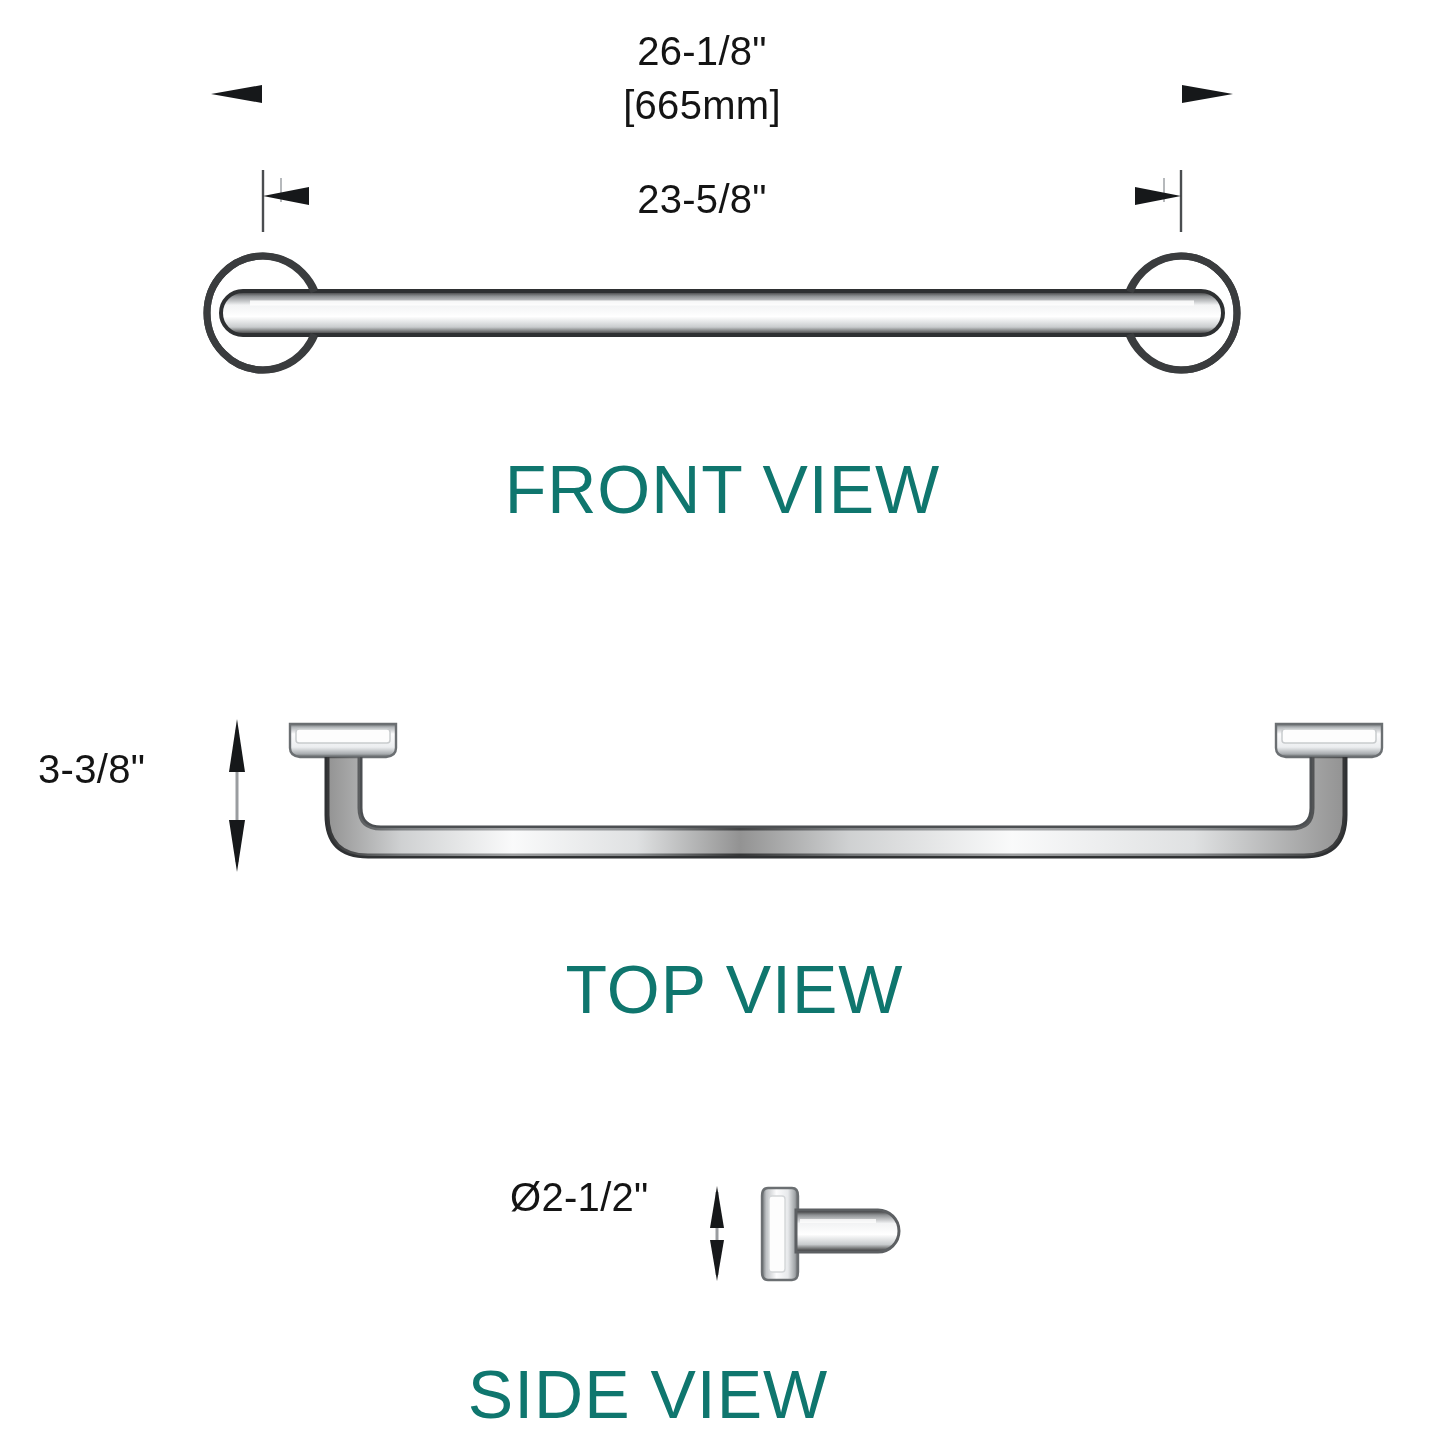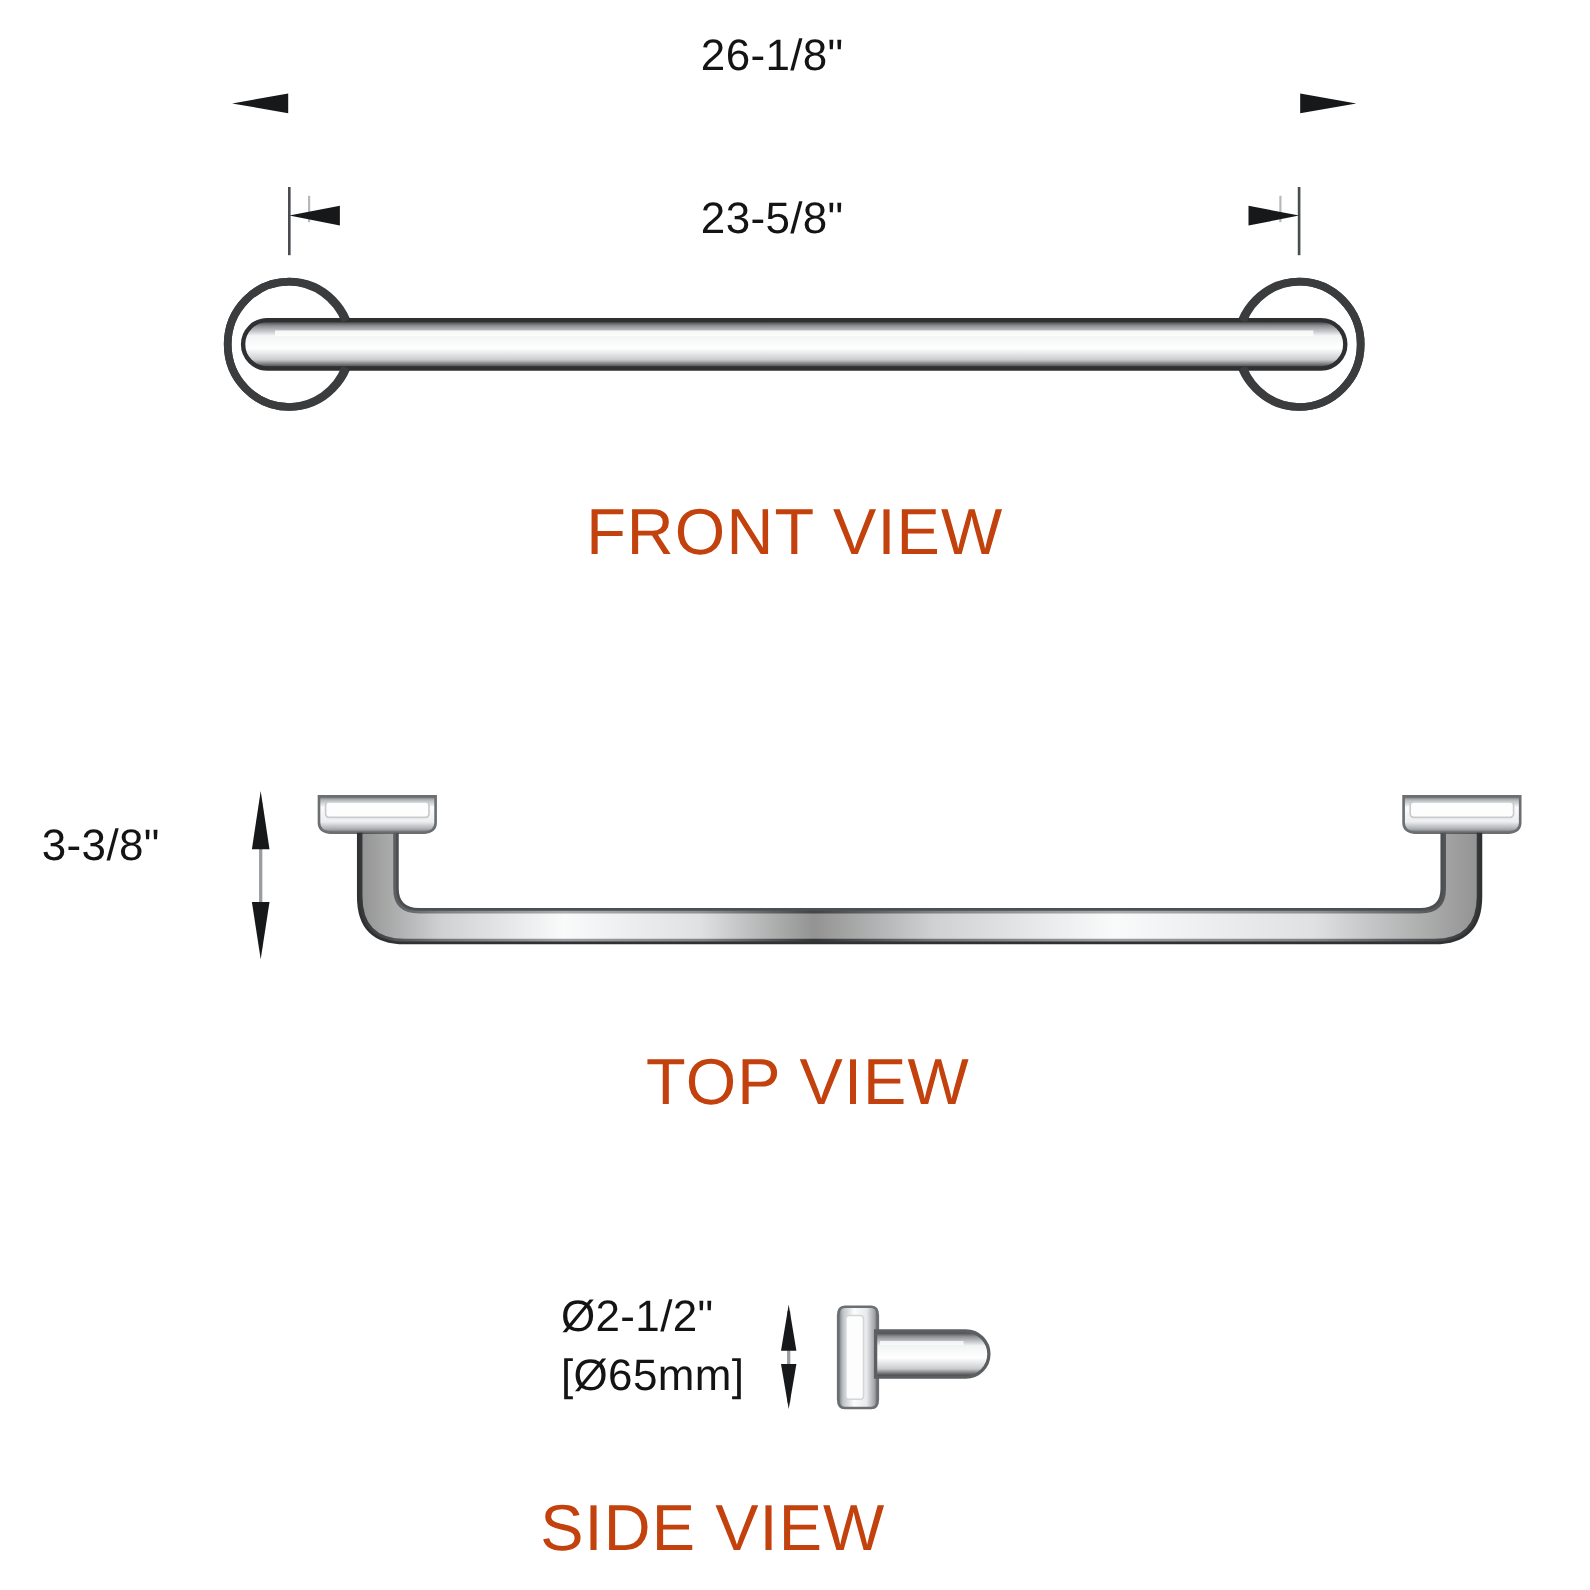--- a/index.html
+++ b/index.html
@@ -41,23 +41,23 @@
     text-align: center;
     white-space: nowrap;
     background: #ffffff;
     padding: 0 10px;
     box-sizing: border-box;
   }
   .dimtext .line { display: block; }
   .viewlabel {
     position: absolute;
     font-family: "Liberation Sans", sans-serif;
-    font-size: 59px;
+    font-size: 68px;
     font-weight: 400;
-    color: #c2410c;
+    color: #0f766e;
     letter-spacing: 1px;
     white-space: nowrap;
     text-align: center;
   }
   
   #dim-overall-text  { left: 552px; top: 24px;  width: 300px; }
   #dim-cc-text       { left: 552px; top: 172px; width: 300px; }
   #dim-depth-text    { left: 28px;  top: 742px; width: 190px; text-align: left; }
   #dim-dia-text      { left: 500px; top: 1170px;width: 210px; text-align: left; }
 
@@ -217,32 +217,32 @@
                L 796 1252 Z" fill="url(#tubeH)" stroke="#5c5f62" stroke-width="3"></path>
       <line x1="800" y1="1221" x2="876" y2="1221" stroke="#ffffff" stroke-width="4" opacity="0.8"></line>
 
       <line x1="502" y1="1343" x2="950" y2="1343" stroke="url(#sepline)" stroke-width="3"></line>
       <line x1="502" y1="1421" x2="950" y2="1421" stroke="url(#sepline)" stroke-width="3"></line>
     </g>
   </svg>
 
   <div class="dimtext" id="dim-overall-text">
     <span class="line">26-1/8"</span>
+    <span class="line">[665mm]</span>
   </div>
 
   <div class="dimtext" id="dim-cc-text">
     <span class="line">23-5/8"</span>
   </div>
 
   <div class="dimtext" id="dim-depth-text">
     <span class="line">3-3/8"</span>
   </div>
 
   <div class="dimtext" id="dim-dia-text">
     <span class="line">Ø2-1/2"</span>
-    <span class="line">[Ø65mm]</span>
   </div>
 
   <div class="viewlabel" id="label-front">FRONT VIEW</div>
   <div class="viewlabel" id="label-top">TOP VIEW</div>
   <div class="viewlabel" id="label-side">SIDE VIEW</div>
 
 </div>
 
 </body></html>

